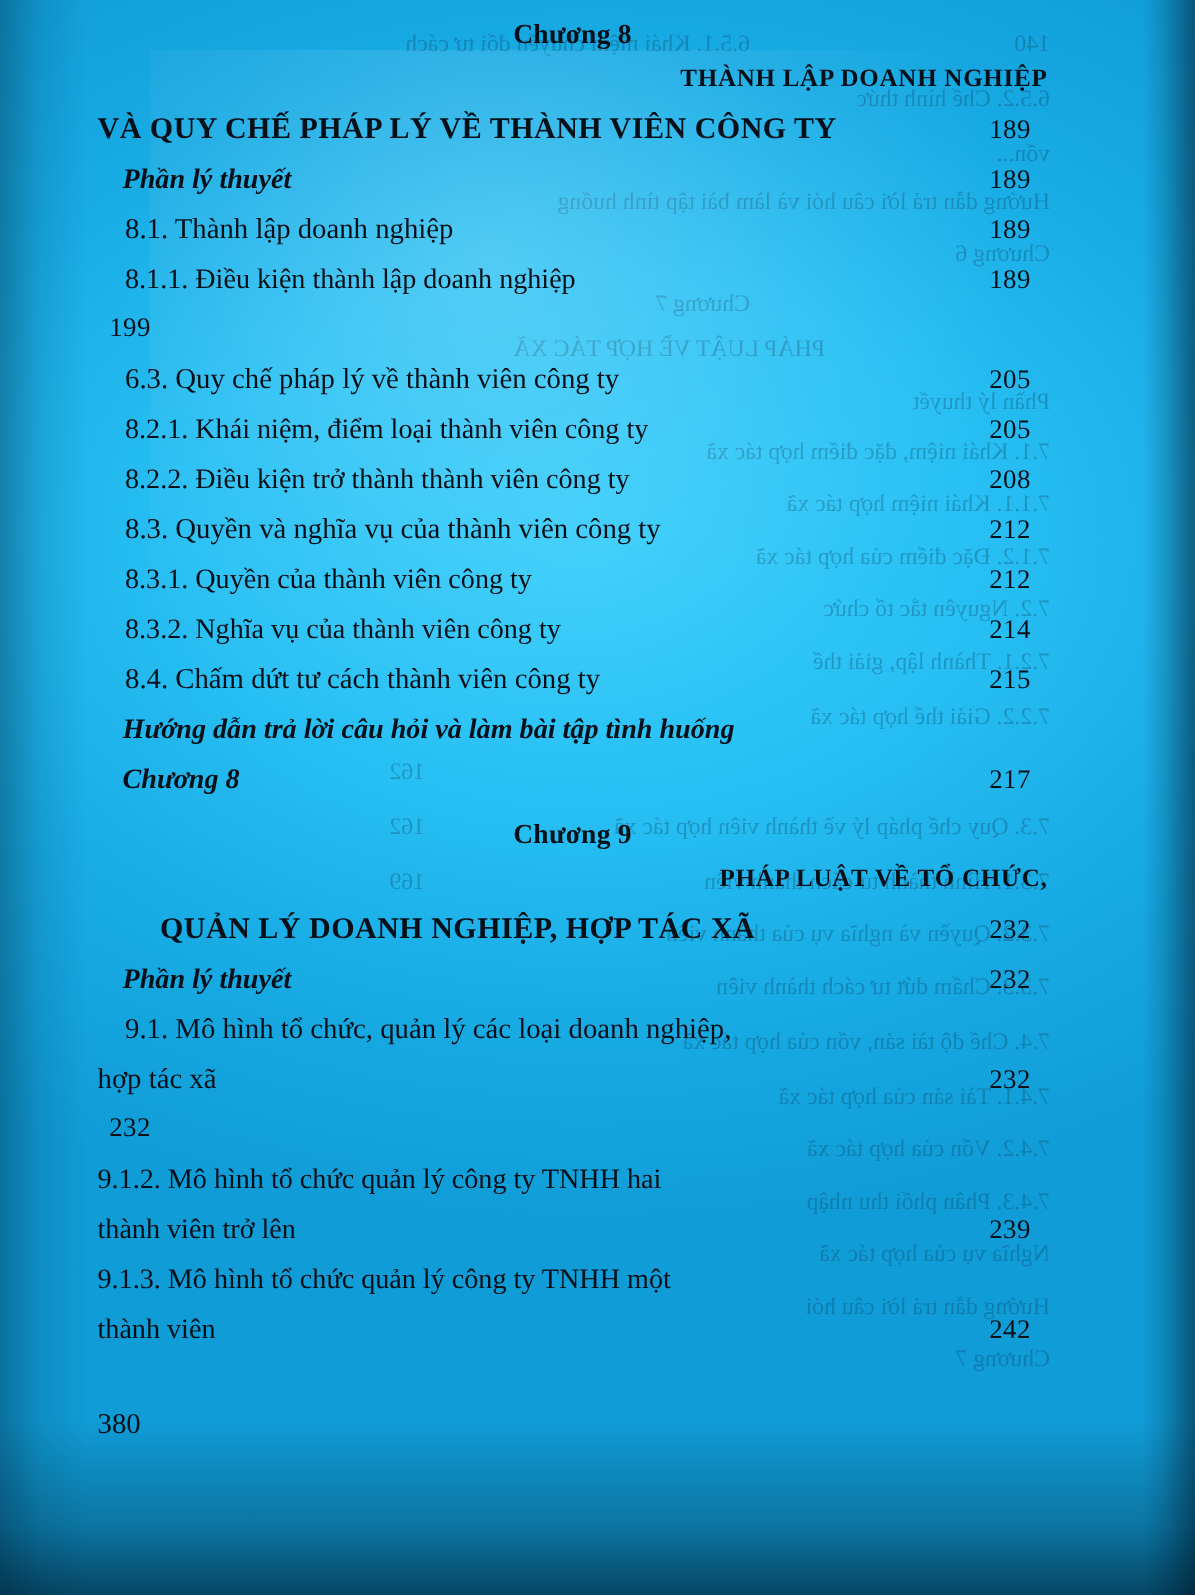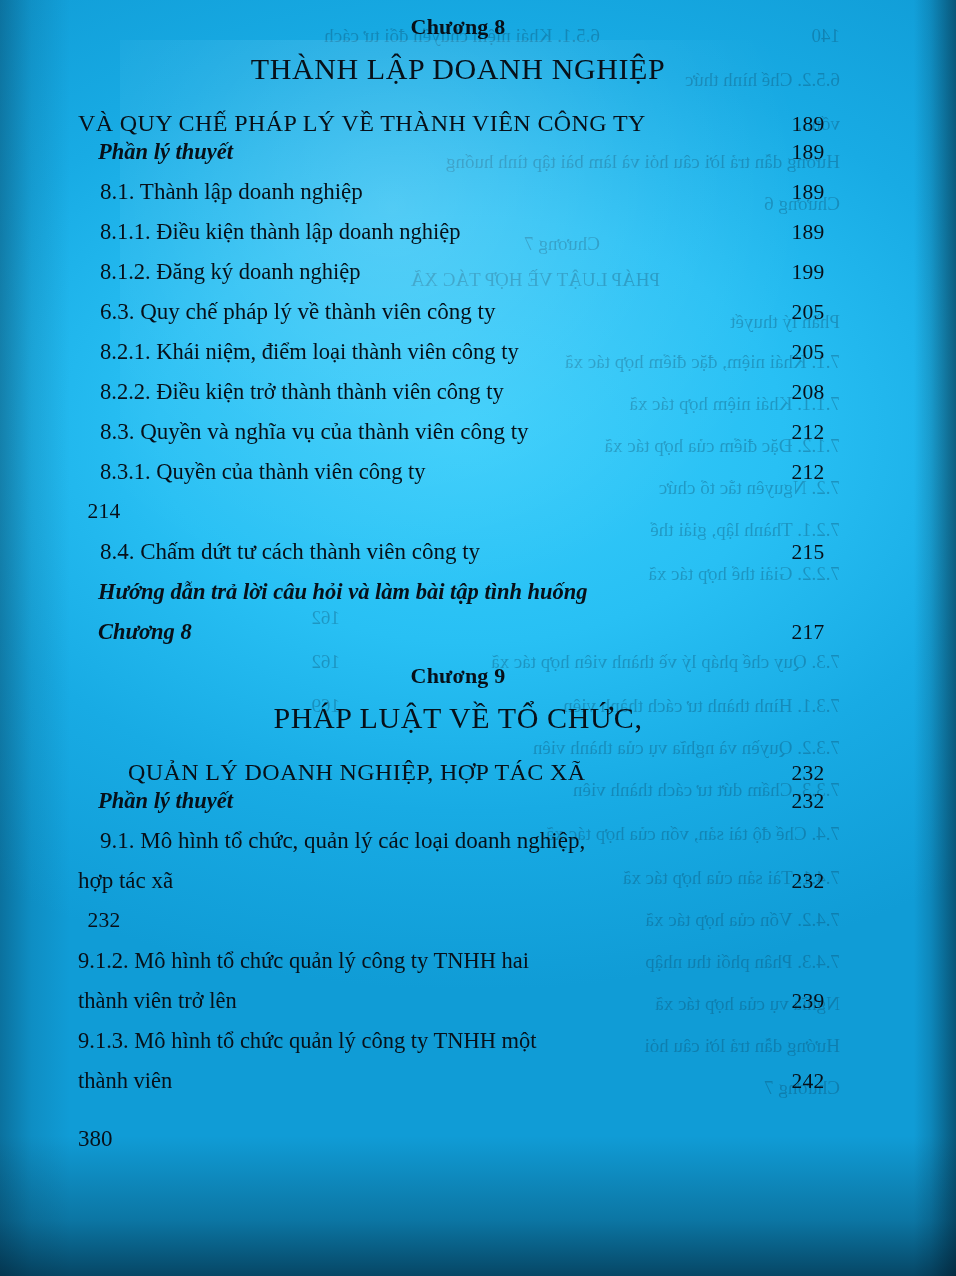--- a/index.html
+++ b/index.html
@@ -95,30 +95,29 @@
     text-align: center;
     padding-right: 4px;
   }
   .head-ch {
     font-weight: bold;
     font-size: 22px;
     text-align: center;
     letter-spacing: 0.2px;
   }
   .head-title {
-    font-weight: normal;
-    font-size: 30px;
-    text-align: center;
+    font-weight: bold;
+    font-size: 20px;
+    text-align: right;
     letter-spacing: 0.6px;
   }
   .head-title2 {
-    font-weight: normal;
+    font-weight: bold;
     font-size: 24px;
     letter-spacing: 0.4px;
-    margin-top: 20px;
   }
   .bold-ital {
     font-weight: bold;
     font-style: italic;
     font-size: 22.5px;
   }
   .lvl1 {
     font-size: 23px;
   }
   .lvl2 {
@@ -194,21 +193,20 @@
 
     <div class="line row row-block">
       <span class="lvl1 txt indent1">8.1. Thành lập doanh nghiệp</span>
       <span class="pg">189</span>
     </div>
     <div class="line row row-block">
       <span class="lvl2 txt indent1">8.1.1. Điều kiện thành lập doanh nghiệp</span>
       <span class="pg">189</span>
     </div>
     <div class="line row row-block">
-      <span class="lvl2 txt indent1">8.1.2. Đăng ký doanh nghiệp</span>
       <span class="pg">199</span>
     </div>
     <div class="line row row-block">
       <span class="lvl1 txt indent1">6.3. Quy chế pháp lý về thành viên công ty</span>
       <span class="pg">205</span>
     </div>
     <div class="line row row-block">
       <span class="lvl2 txt indent1">8.2.1. Khái niệm, điểm loại thành viên công ty</span>
       <span class="pg">205</span>
     </div>
@@ -218,20 +216,21 @@
     </div>
     <div class="line row row-block">
       <span class="lvl1 txt indent1">8.3. Quyền và nghĩa vụ của thành viên công ty</span>
       <span class="pg">212</span>
     </div>
     <div class="line row row-block">
       <span class="lvl2 txt indent1">8.3.1. Quyền của thành viên công ty</span>
       <span class="pg">212</span>
     </div>
     <div class="line row row-block">
+      <span class="lvl2 txt indent1">8.3.2. Nghĩa vụ của thành viên công ty</span>
       <span class="pg">214</span>
     </div>
     <div class="line row row-block">
       <span class="lvl1 txt indent1">8.4. Chấm dứt tư cách thành viên công ty</span>
       <span class="pg">215</span>
     </div>
 
     <div class="line row row-block">
       <span class="bold-ital txt indent0">Hướng dẫn trả lời câu hỏi và làm bài tập tình huống</span>
     </div>

